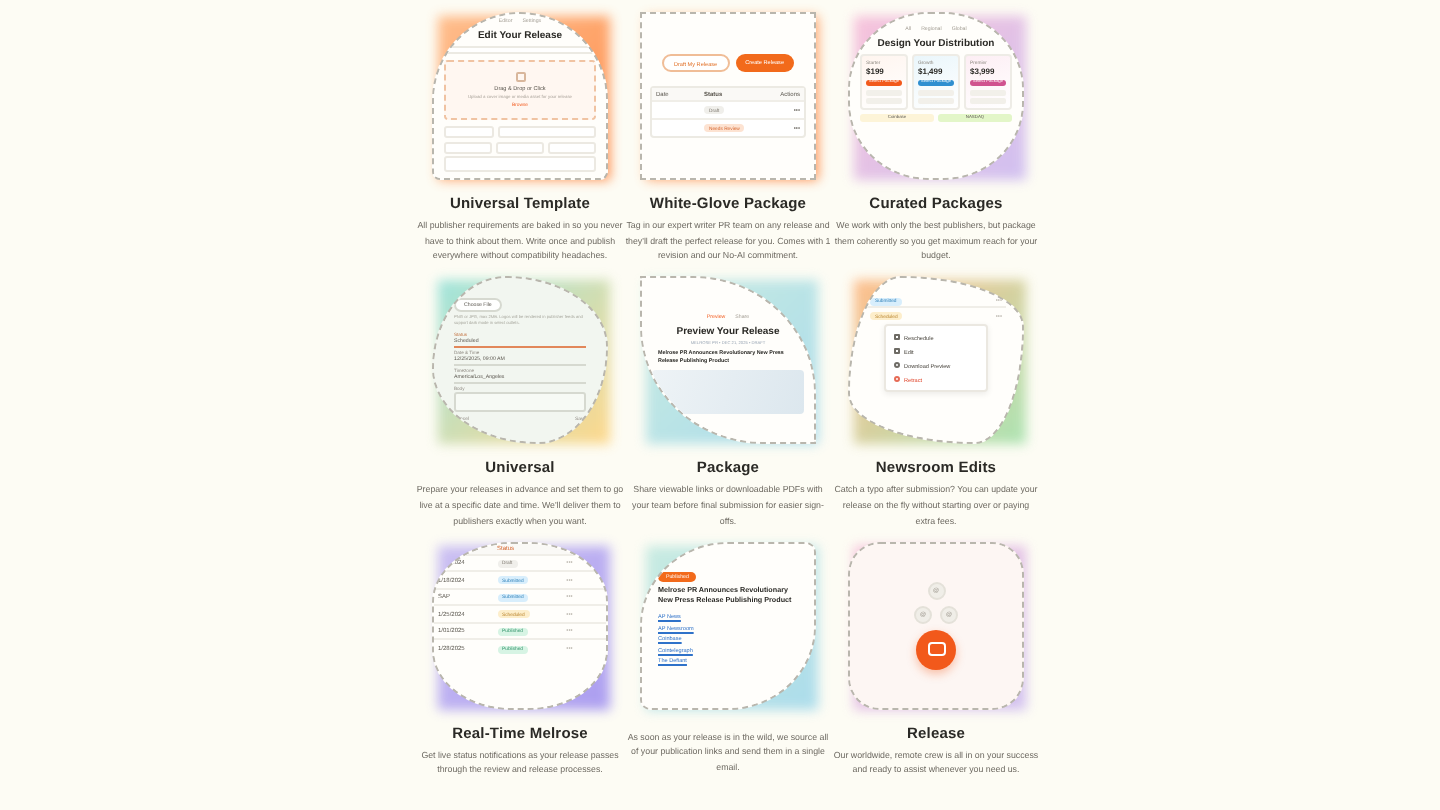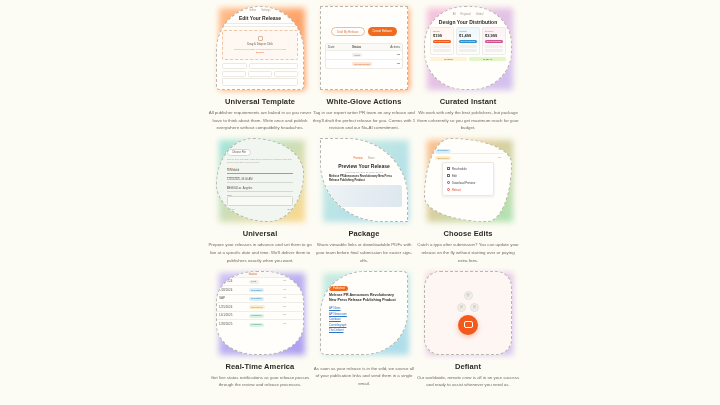--- a/index.html
+++ b/index.html
@@ -200,21 +200,21 @@
             </div>
             <div class="tr" style="border:none">
               <div class="td" style="flex:1"></div>
               <div class="td" style="flex:1.2"><span class="badge b-sched" style="background:#fde3d2;color:#d4622a">Needs Review</span></div>
               <div class="td" style="flex:1;text-align:right">•••</div>
             </div>
           </div>
         </div>
       </div>
     </div>
-    <div class="title">White-Glove Actions</div>
+    <div class="title">White-Glove Package</div>
     <div class="desc">Tag in our expert writer PR team on any release and they'll draft the perfect release for you. Comes with 1 revision and our No-AI commitment.</div>
   </div>
 
   <div class="cell">
     <div class="art">
       <div class="glow g-pink"></div>
       <div class="shape s-scallop">
         <div class="ui">
           <div class="mini-head" style="margin-top:4px">
             <span>All</span>
@@ -245,21 +245,21 @@
               <div class="bar" style="margin-top:1px"></div>
             </div>
           </div>
           <div style="display:flex;gap:2px;margin:2px 5px;">
             <div style="flex:1;background:#fdf4d8;border-radius:1.5px;font-size:2.2px;padding:1px;text-align:center">Coinbase</div>
             <div style="flex:1;background:#e3f6c8;border-radius:1.5px;font-size:2.2px;padding:1px;text-align:center">NASDAQ</div>
           </div>
         </div>
       </div>
     </div>
-    <div class="title">Curated Instant</div>
+    <div class="title">Curated Packages</div>
     <div class="desc">We work with only the best publishers, but package them coherently so you get maximum reach for your budget.</div>
   </div>
 
   <div class="cell">
     <div class="art">
       <div class="glow g-teal"></div>
       <div class="shape s-blob" style="background:#f2f6f0">
         <div class="ui" style="padding:6px 10px;">
           <div style="font-size:2.4px;color:#8d8880">Logo</div>
           <div style="border:.5px solid #d6d9d0;border-radius:4px;background:#fff;font-size:2.6px;padding:1px 4px;display:inline-block;margin-top:1px">Choose File</div>
@@ -331,21 +331,21 @@
               <span>Download Preview</span>
             </div>
             <div class="mi danger">
               <span class="mi-ico" style="border-radius:50%"></span>
               <span>Retract</span>
             </div>
           </div>
         </div>
       </div>
     </div>
-    <div class="title">Choose Edits</div>
+    <div class="title">Newsroom Edits</div>
     <div class="desc">Catch a typo after submission? You can update your release on the fly without starting over or paying extra fees.</div>
   </div>
 
   <div class="cell">
     <div class="art">
       <div class="glow g-purple"></div>
       <div class="shape s-cloud">
         <div class="ui">
           <div class="tr" style="background:#faf9f6;height:6px">
             <div class="td" style="flex:1;color:#a8a299">Date</div>
@@ -378,21 +378,21 @@
             <div class="td" style="flex:.7;color:#b5b0a7">•••</div>
           </div>
           <div class="tr" style="border:none">
             <div class="td" style="flex:1">1/28/2025</div>
             <div class="td" style="flex:1.2"><span class="badge b-pub">Published</span></div>
             <div class="td" style="flex:.7;color:#b5b0a7">•••</div>
           </div>
         </div>
       </div>
     </div>
-    <div class="title">Real-Time America</div>
+    <div class="title">Real-Time Melrose</div>
     <div class="desc">Get live status notifications as your release passes through the review and release processes.</div>
   </div>
 
   <div class="cell">
     <div class="art">
       <div class="glow g-mint"></div>
       <div class="shape s-pie">
         <div class="ui" style="padding:14px 8px 0">
           <span class="pill-orange">Published</span>
           <div style="font-size:3.6px;font-weight:bold;color:#2b2a26;line-height:1.45;margin-top:2px">Melrose PR Announces Revolutionary New Press Release Publishing Product</div>
@@ -421,17 +421,17 @@
           <div style="display:flex;gap:4px">
             <div class="avatar" style="width:9px;height:9px">@</div>
             <div class="avatar" style="width:9px;height:9px">@</div>
           </div>
           <div class="fab">
             <span style="display:block;width:9px;height:7px;border:1px solid #fff;border-radius:2px;"></span>
           </div>
         </div>
       </div>
     </div>
-    <div class="title">Defiant</div>
+    <div class="title">Release</div>
     <div class="desc">Our worldwide, remote crew is all in on your success and ready to assist whenever you need us.</div>
   </div>
 
 </div>
 
 </body></html>

